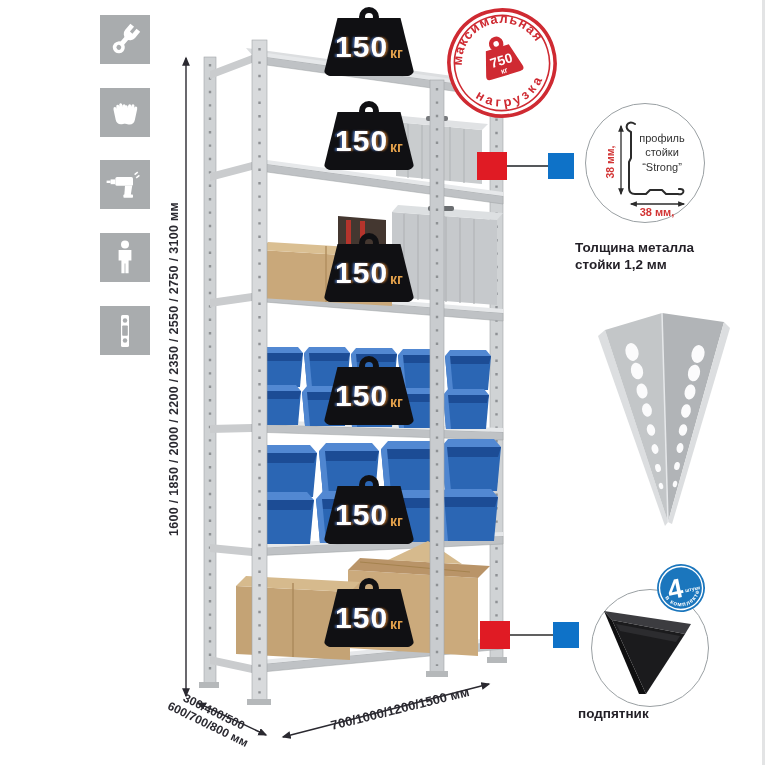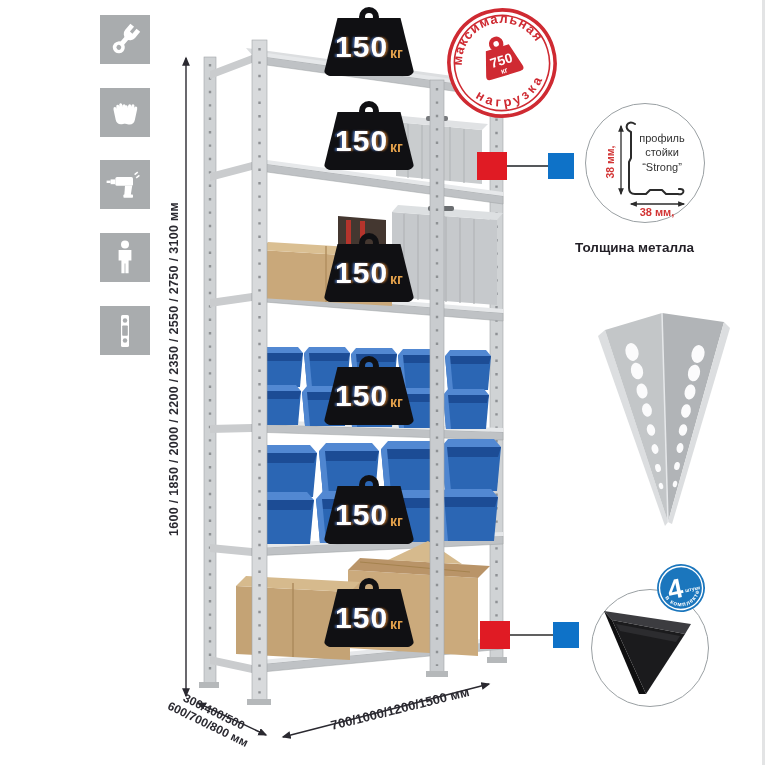--- a/index.html
+++ b/index.html
@@ -356,20 +356,21 @@
     <text x="71" y="112" text-anchor="middle" font-size="11" font-weight="bold" fill="#d23434">38 мм,</text>
     <g font-size="11" fill="#333" text-anchor="middle">
       <text x="76" y="38">профиль</text>
       <text x="76" y="52">стойки</text>
       <text x="76" y="67">“Strong”</text>
     </g>
   </svg>
 </div>
 <div class="caption" style="left:575px;top:239px;width:140px">
   <div>Толщина металла</div>
+  <div>стойки 1,2 мм</div>
 </div>
 
 <div class="detail-circle" style="left:591px;top:589px;width:118px;height:118px">
   <svg width="115" height="115" viewBox="0 0 115 115">
     <path d="M12,21 L99,34 L93,44 L20,30 Z" fill="#3c3c40"></path>
     <path d="M12,21 L20,30 L54,104 L47,104 Z" fill="#0f0f10"></path>
     <path d="M20,30 L93,44 L54,104 Z" fill="#1b1b1d"></path>
     <path d="M24,34 L88,46 L84,52 L28,41 Z" fill="#2c2c2f"></path>
   </svg>
 </div>
@@ -379,20 +380,21 @@
     <circle cx="25" cy="25" r="21.5" fill="none" stroke="#fff" stroke-width="1.4"></circle>
     <path id="fa" d="M7,29 A18.5,18.5 0 0 0 43,29" fill="none"></path>
     <text x="19" y="34" text-anchor="middle" font-size="27" font-weight="bold" fill="#fff">4</text>
     <text x="36" y="30" text-anchor="middle" font-size="5" font-weight="bold" fill="#fff">штуки</text>
     <text font-size="6" font-weight="bold" fill="#fff" letter-spacing=".8">
       <textPath href="#fa" startOffset="50%" text-anchor="middle">в комплекте</textPath>
     </text>
   </svg>
 </div>
 <div class="caption" style="left:578px;top:705px;width:140px">
+  <div>подпятник</div>
 </div>
 
 <div class="dim-text dim-height">1600 / 1850 / 2000 / 2200 / 2350 / 2550 / 2750 / 3100 мм</div>
 <div class="dim-text dim-depth">
   <div>300/400/500</div>
   <div>600/700/800 мм</div>
 </div>
 <div class="dim-text dim-width">700/1000/1200/1500 мм</div>
 
 <div class="edge"></div>

